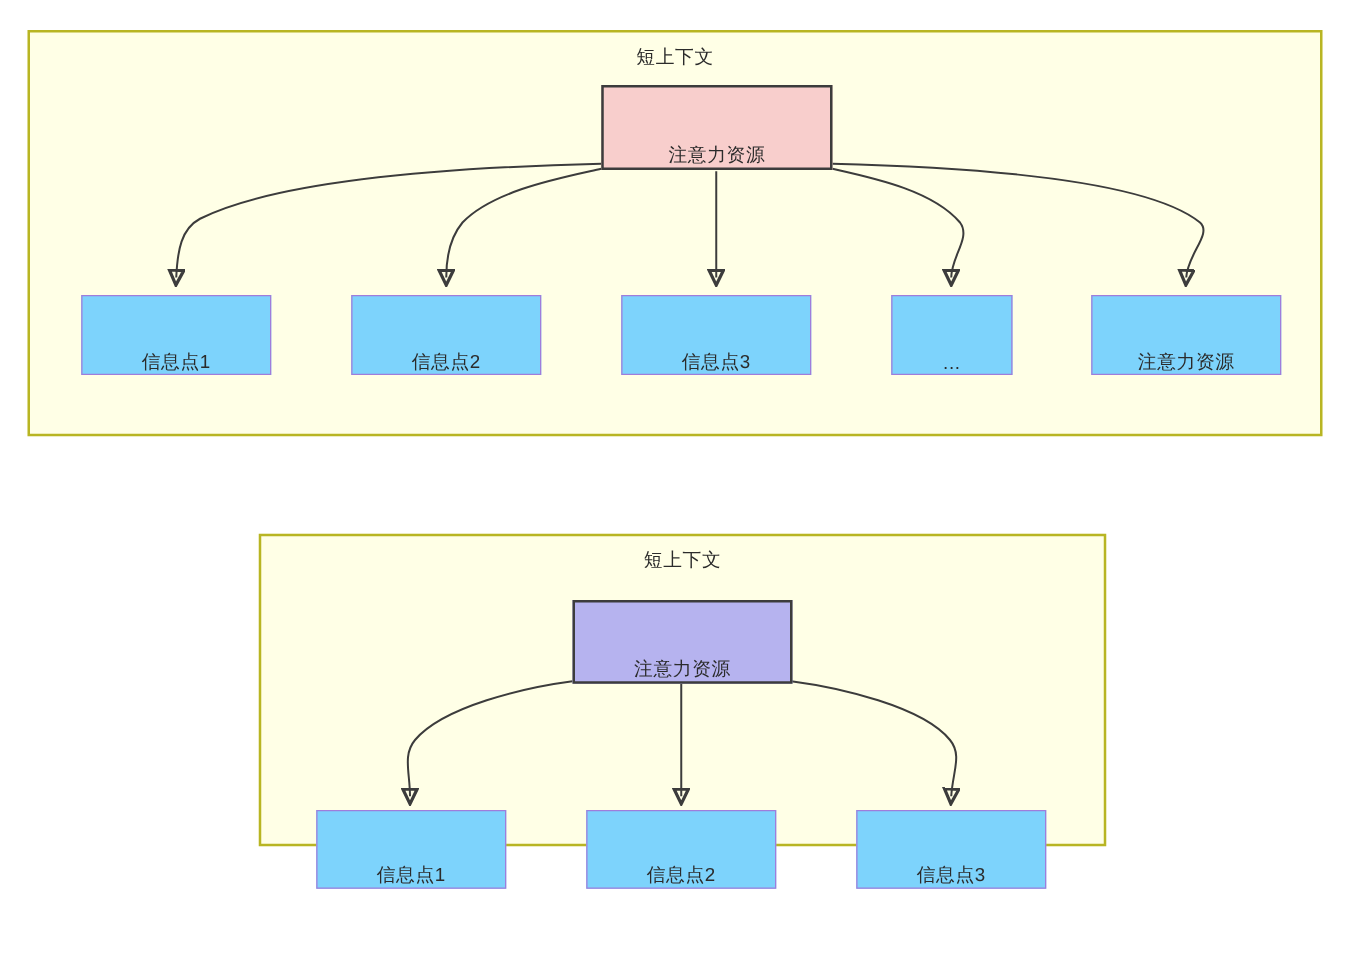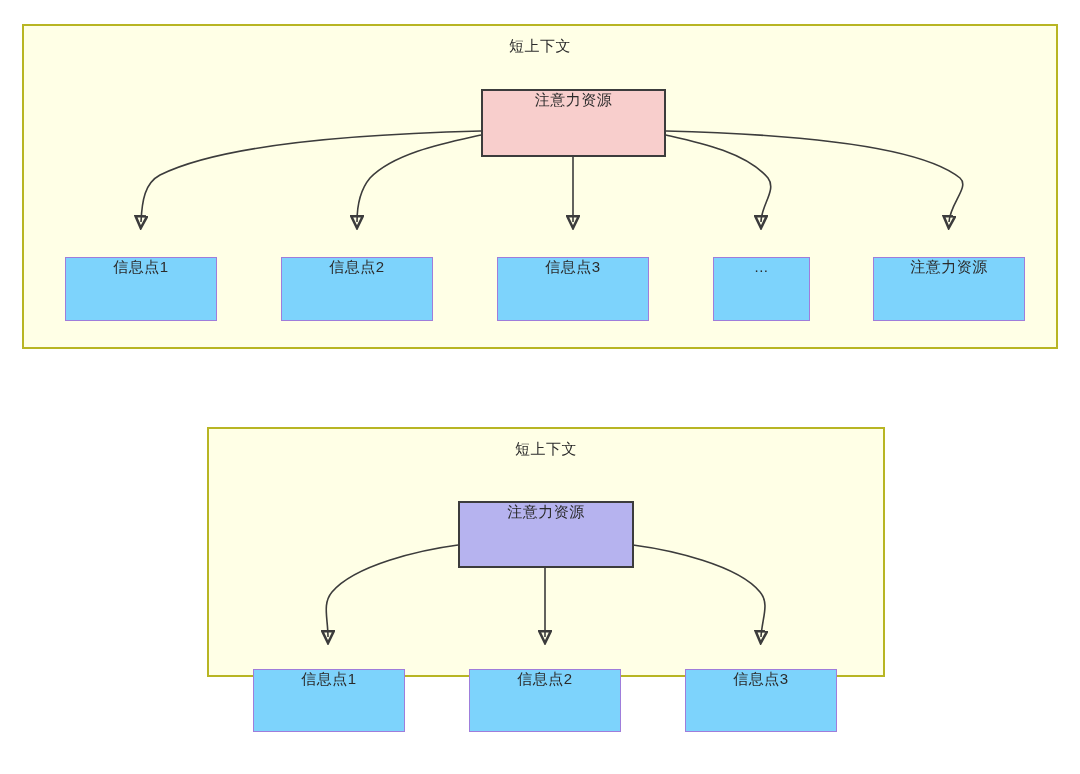--- a/index.html
+++ b/index.html
@@ -48,26 +48,25 @@
     color: #2b2b2b;
     letter-spacing: 0.5px;
   }
   #panel-long .panel-title { top: 10px; }
   #panel-short .panel-title { top: 10px; }
 
   .node {
     position: absolute;
     box-sizing: border-box;
     display: flex;
-    align-items: flex-start;
+    align-items: flex-end;
     justify-content: center;
     font-size: 15px;
     letter-spacing: 0.5px;
     z-index: 3;
-    margin-top: 21px;
   }
   .node-attn-long {
     background: #f8cecc;
     border: 2px solid #3c3c3c;
     color: #2b2b2b;
   }
   .node-attn-short {
     background: #b6b3ef;
     border: 2px solid #3c3c3c;
     color: #2b2b2b;

